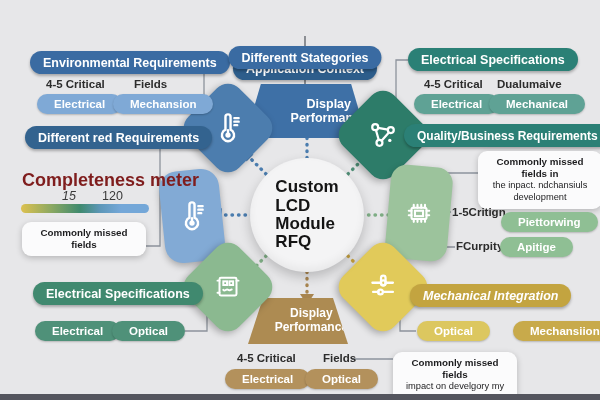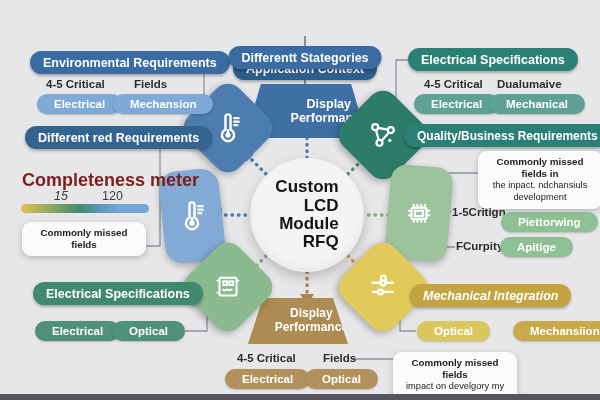--- a/index.html
+++ b/index.html
@@ -20,21 +20,21 @@
   .note-body{font-size:9.3px;line-height:1.25;white-space:pre-line;}
   .diamond{position:absolute;border-radius:16px;display:flex;align-items:center;justify-content:center;
            box-shadow:0 3px 7px rgba(0,0,0,.28);}
   .sidebox{position:absolute;border-radius:16px;display:flex;align-items:center;justify-content:center;
            box-shadow:0 3px 7px rgba(0,0,0,.28);}
   .trap{position:absolute;display:flex;align-items:center;justify-content:flex-end;}
   .seg-label{color:#fff;font-weight:bold;font-size:12.5px;text-align:center;line-height:1.15;white-space:pre-line;}
   .center-circle{position:absolute;left:250px;top:158px;width:114px;height:114px;border-radius:50%;
                  background:#f4f4f5;box-shadow:0 5px 12px rgba(0,0,0,.2), inset 0 -4px 8px rgba(0,0,0,.05);
                  display:flex;align-items:center;justify-content:center;}
-  .center-title{font-size:17px;font-weight:bold;color:#141414;text-align:right;line-height:1.08;white-space:pre-line;}
+  .center-title{font-size:17px;font-weight:bold;color:#141414;text-align:left;line-height:1.08;white-space:pre-line;}
   .meter-title{position:absolute;left:22px;top:170px;font-size:18px;font-weight:bold;color:#7f1d1d;}
   .meter-num{position:absolute;font-size:12.5px;color:#3a3a3a;}
   .meter-bar{position:absolute;left:21px;top:204px;width:128px;height:9px;border-radius:5px;
              background:linear-gradient(90deg,#ddc150 0%,#8aa862 24%,#3f8a6e 46%,#5d97b9 62%,#74a7d8 78%,#74a7d8 100%);}
   .icon-wrap{display:flex;align-items:center;justify-content:center;}
   .bottom-strip{position:absolute;left:0;top:394px;width:600px;height:6px;background:#54555e;}
 </style>
 </head>
 <body>
 
@@ -179,21 +179,21 @@
   <div class="pill" style="left:30px;top:51px;background:#3a6ba2;">Environmental Requirements</div>
 
   <div class="pill" style="left:305px;top:46px;transform:translateX(-50%);background:#3a6ba2;">Differentt Stategories</div>
   <div class="lbl" style="left:46px;top:78px;">4-5 Critical</div>
   <div class="lbl" style="left:134px;top:78px;">Fields</div>
   <div class="tag" style="left:37px;top:94px;background:#7fa9d6;">Electrical</div>
   <div class="tag" style="left:113px;top:94px;background:#7fa9d6;">Mechansion</div>
   <div class="pill" style="left:25px;top:126px;background:#33638f;">Different red Requirements</div>
 
   <div class="meter-title">Completeness meter</div>
-  <div class="meter-num" style="left:54px;top:189px;font-style:italic;">15</div>
+  <div class="meter-num" style="left:62px;top:189px;font-style:italic;">15</div>
   <div class="meter-num" style="left:102px;top:189px;">120</div>
   <div class="meter-bar"></div>
   <div class="note" style="left:22px;top:222px;width:112px;">
     <div class="note-title">Commonly missed fields</div>
   </div>
 
   <div class="pill" style="left:408px;top:48px;background:#2b8076;">Electrical Specifications</div>
   <div class="lbl" style="left:424px;top:78px;">4-5 Critical</div>
   <div class="lbl" style="left:497px;top:78px;">Dualumaive</div>
   <div class="tag" style="left:414px;top:94px;background:#5fa295;">Electrical</div>

